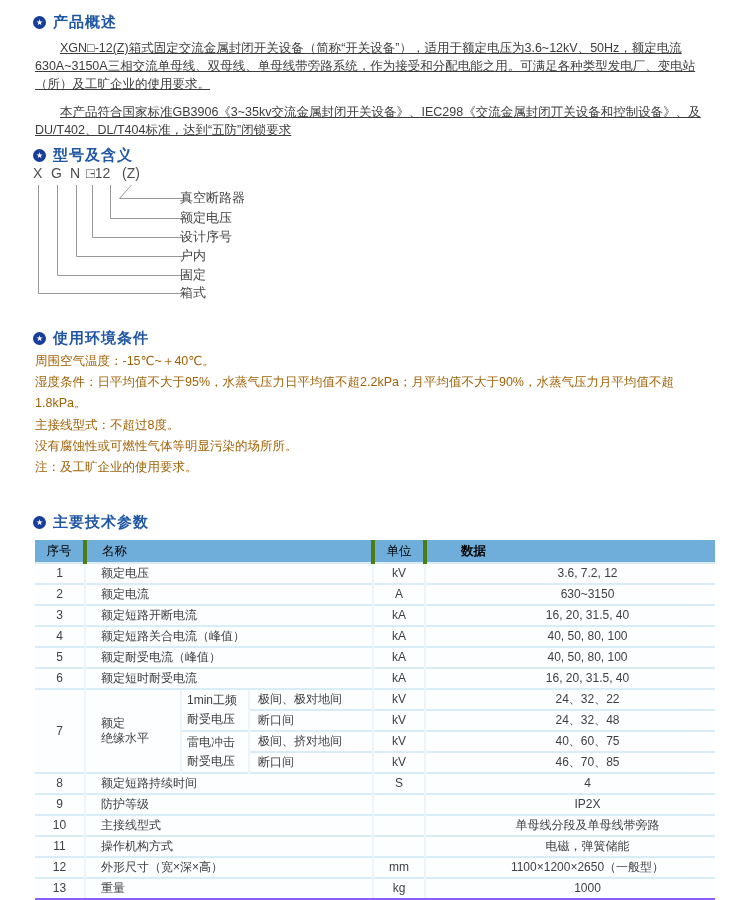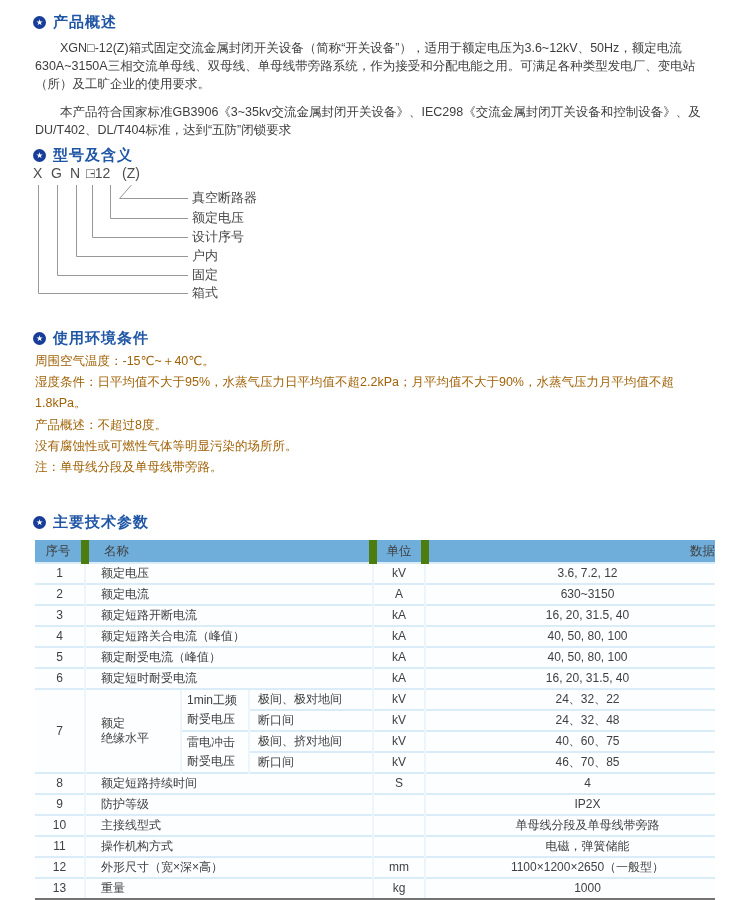--- a/index.html
+++ b/index.html
@@ -9,44 +9,44 @@
   
   .sec-title{position:absolute;left:33px;display:flex;align-items:center;gap:7px;}
   .sec-title .txt{font-size:15px;font-weight:bold;color:#2056a6;letter-spacing:1px;}
   .bullet{width:13px;height:13px;border-radius:50%;background:#173d99;display:flex;
           align-items:center;justify-content:center;flex:0 0 auto;}
   .bullet span{color:#fff;font-size:8px;line-height:1;transform:translateY(-0.5px);}
 
   
   #overview-text{position:absolute;left:35px;top:39px;width:680px;font-size:12.5px;
                  line-height:18px;color:#3d3d3d;}
-  #overview-text p{margin:0;text-indent:2em;}
+  #overview-text p{margin:0;text-indent:2em;text-decoration:underline;}
   #overview-text p + p{margin-top:10px;}
 
   
   #model-diagram{position:absolute;left:0;top:165px;width:750px;height:145px;}
   .code-seg{position:absolute;top:0;font-size:14px;color:#4d4d4d;white-space:pre;}
   .cs0{left:33px}.cs1{left:51px}.cs2{left:70px}.cs3{left:86px}.cs4{left:90px}.cs5{left:122px}
   #model-lines{position:absolute;left:0;top:0;}
-  .model-label{position:absolute;left:192px;font-size:13px;color:#474747;line-height:18px;}
+  .model-label{position:absolute;left:180px;font-size:13px;color:#474747;line-height:18px;}
   .ml0{top:24px}.ml1{top:44px}.ml2{top:63px}.ml3{top:82px}.ml4{top:101px}.ml5{top:119px}
 
   
   #env-lines{position:absolute;left:35px;top:351px;width:690px;font-size:12.5px;
              line-height:21.2px;color:#a16207;}
 
   
   #param-table{position:absolute;left:35px;top:540px;width:680px;border-collapse:collapse;
                table-layout:fixed;font-size:12px;color:#3f3f3f;}
-  #param-table th{background:#6fadda;color:#404040;font-weight:normal;height:22px;
+  #param-table th{background:#6fadda;color:#000000;font-weight:normal;height:22px;
                   padding:0;font-size:12.5px;}
-  #param-table th + th{border-left:8px solid #4d7c0f;}
+  #param-table th + th{border-left:4px solid #4d7c0f;}
   #param-table td{height:19px;padding:0;border-top:2px solid #d9ecf8;background:#fdfeff;
                   line-height:15px;}
-  #param-table tr:last-child td{border-bottom:4px solid #737373;}
+  #param-table tr:last-child td{border-bottom:4px solid #8b5cf6;}
   .c-no{text-align:center;}
   td.c-name,td.c-sub1,td.c-sub2,td.c-unit,td.c-data{border-left:2px solid #ecf5fb;}
   .c-name{text-align:left;padding-left:15px !important;}
   .c-sub1{padding-left:5px !important;line-height:19px !important;}
   .c-sub2{padding-left:8px !important;}
   .c-unit{text-align:center;}
   .c-data{text-align:center;padding-left:34px !important;}
   td.c-name{line-height:20px;}
 </style>
 </head>
@@ -101,23 +101,23 @@
 
   <div class="sec-title" style="top:329px">
     <span class="bullet">
         <span>★</span>
       </span>
     <span class="txt">使用环境条件</span>
   </div>
   <div id="env-lines">
     <div>周围空气温度：-15℃~＋40℃。</div>
     <div>湿度条件：日平均值不大于95%，水蒸气压力日平均值不超2.2kPa；月平均值不大于90%，水蒸气压力月平均值不超1.8kPa。</div>
-    <div>产品概述：不超过8度。</div>
+    <div>主接线型式：不超过8度。</div>
     <div>没有腐蚀性或可燃性气体等明显污染的场所所。</div>
-    <div>注：单母线分段及单母线带旁路。</div>
+    <div>注：及工旷企业的使用要求。</div>
   </div>
 
   <div class="sec-title" style="top:513px">
     <span class="bullet">
         <span>★</span>
       </span>
     <span class="txt">主要技术参数</span>
   </div>
 
   <table id="param-table">
@@ -127,21 +127,21 @@
         <col style="width:68px">
       <col style="width:124px">
         <col style="width:52px">
         <col>
     </colgroup>
     <thead>
       <tr>
         <th class="c-no">序号</th>
         <th class="c-name" colspan="3" style="text-align:left;padding-left:15px;">名称</th>
         <th class="c-unit">单位</th>
-        <th class="c-data" style="text-align:right;padding-left:34px;">数据</th>
+        <th class="c-data" style="text-align:left;padding-left:34px;font-weight:bold;">数据</th>
       </tr>
     </thead>
     <tbody id="param-tbody">
         <tr>
           <td class="c-no">1</td>
           <td class="c-name" colspan="3">额定电压</td>
           <td class="c-unit">kV</td>
           <td class="c-data">3.6, 7.2, 12</td>
         </tr>
         <tr>

